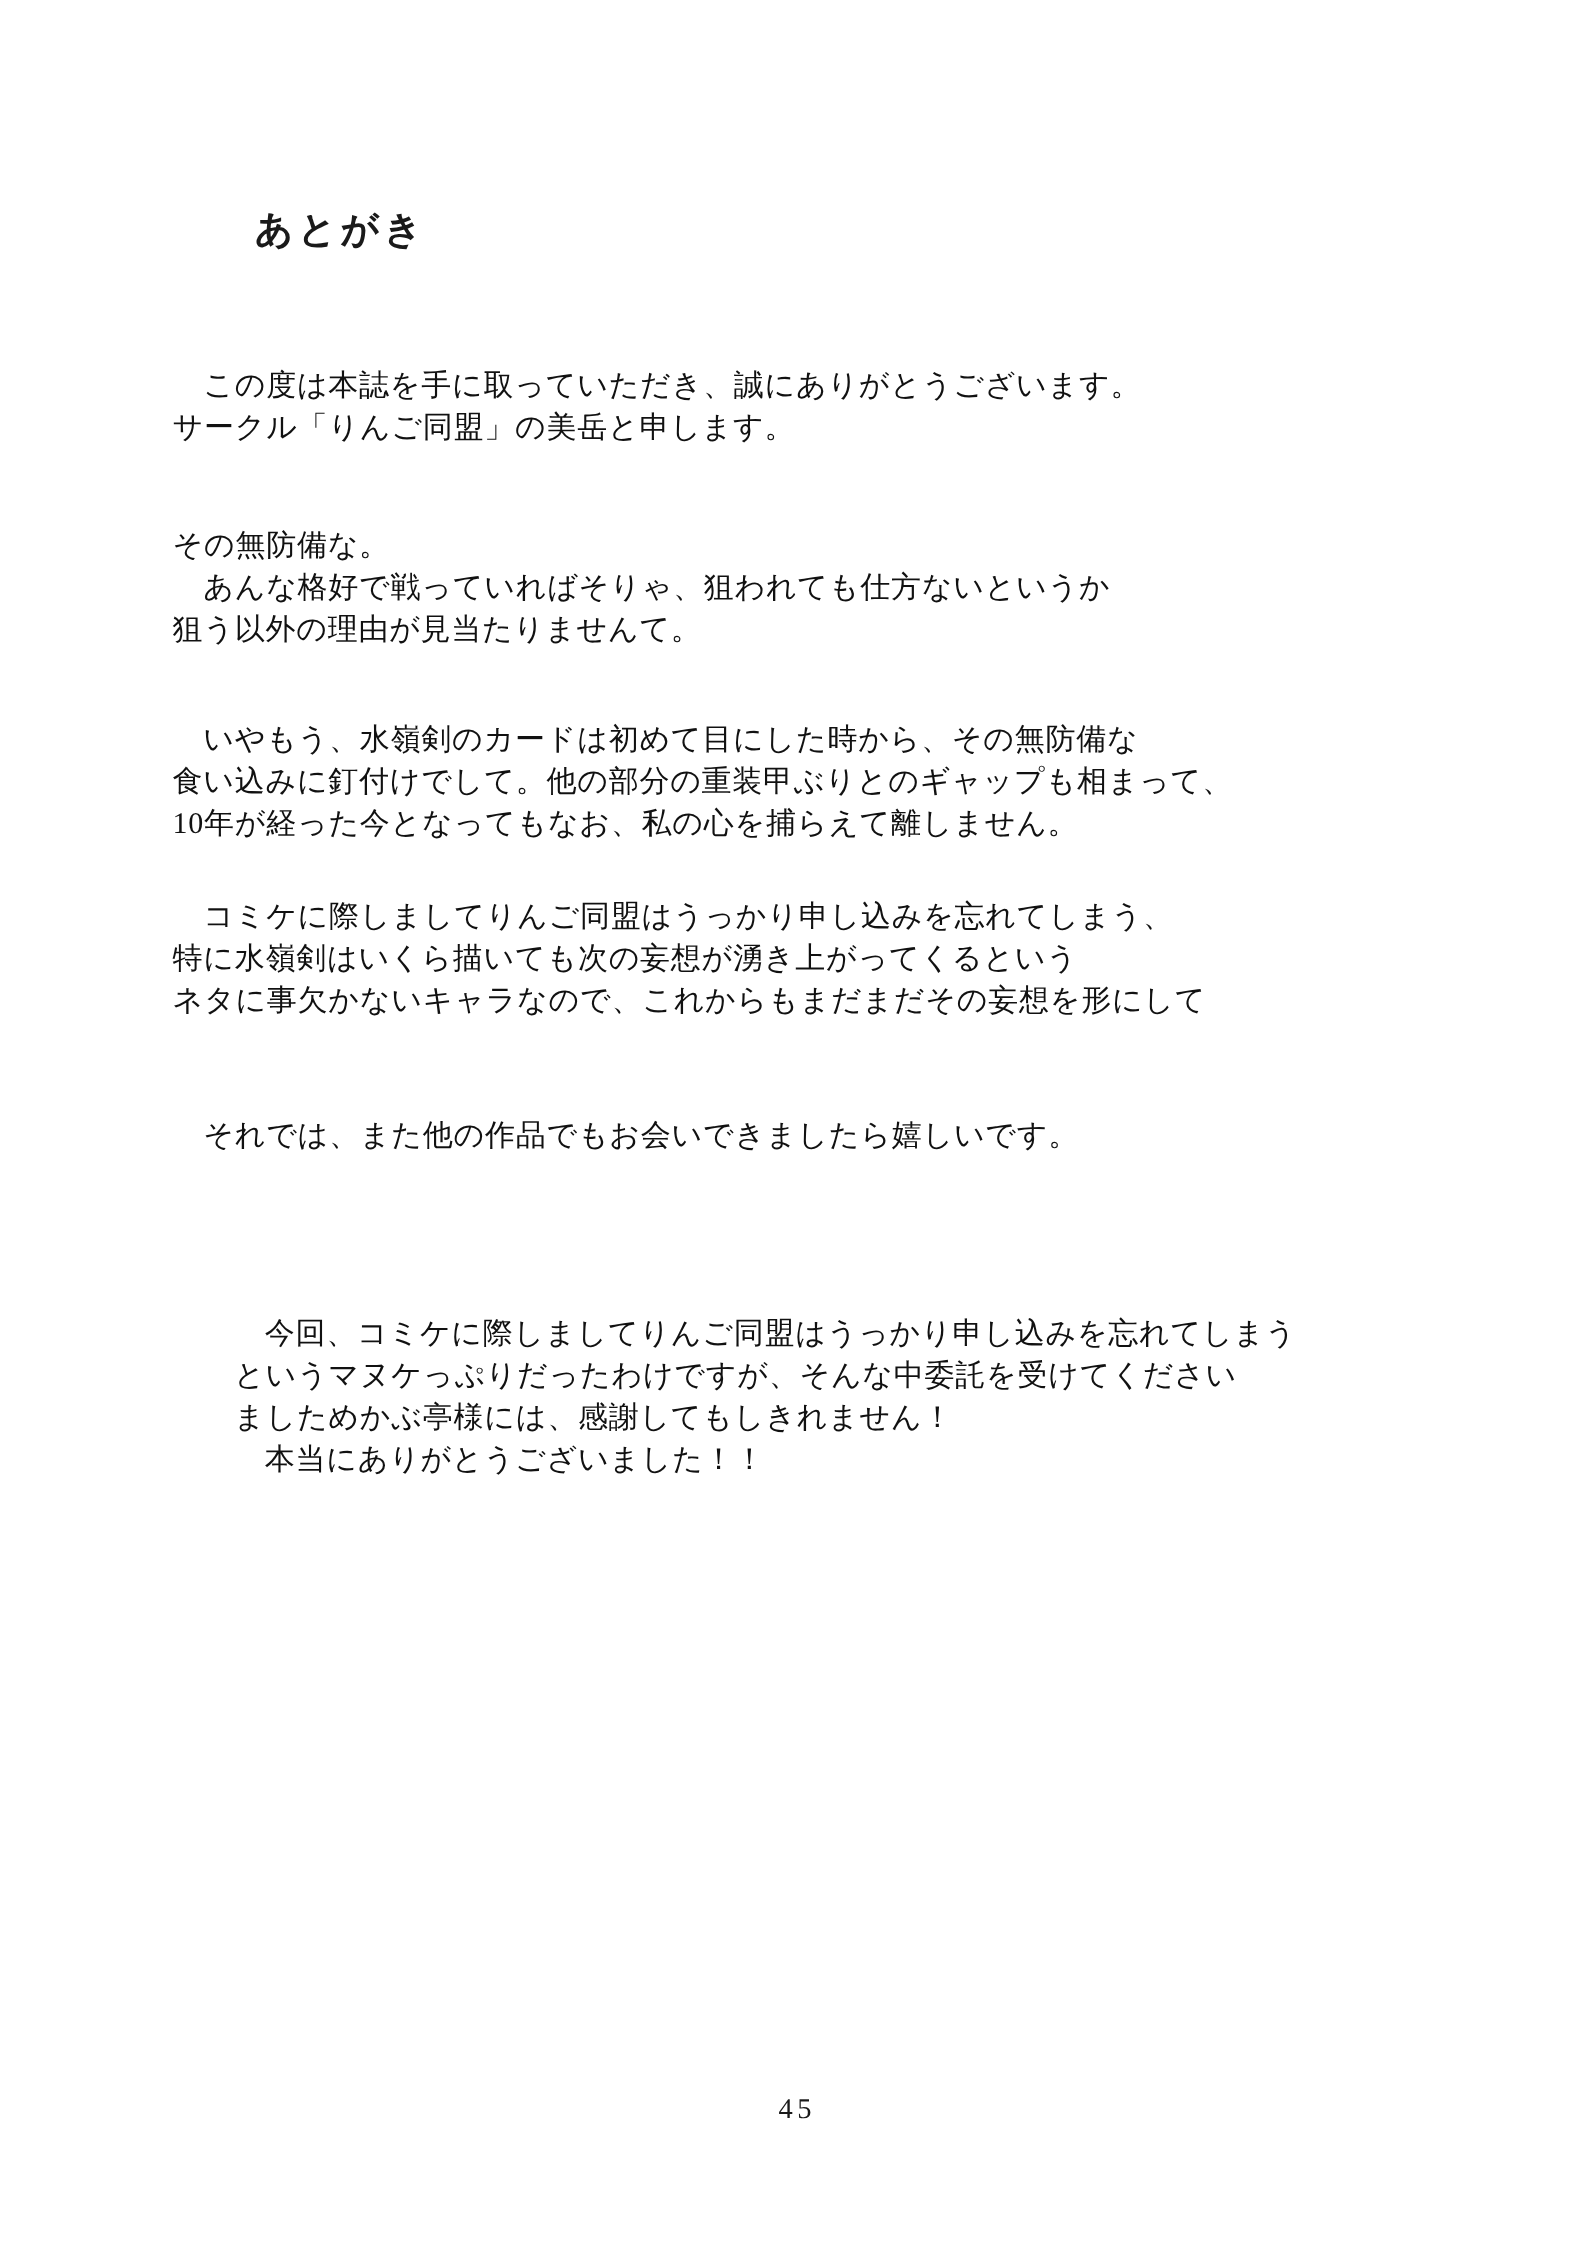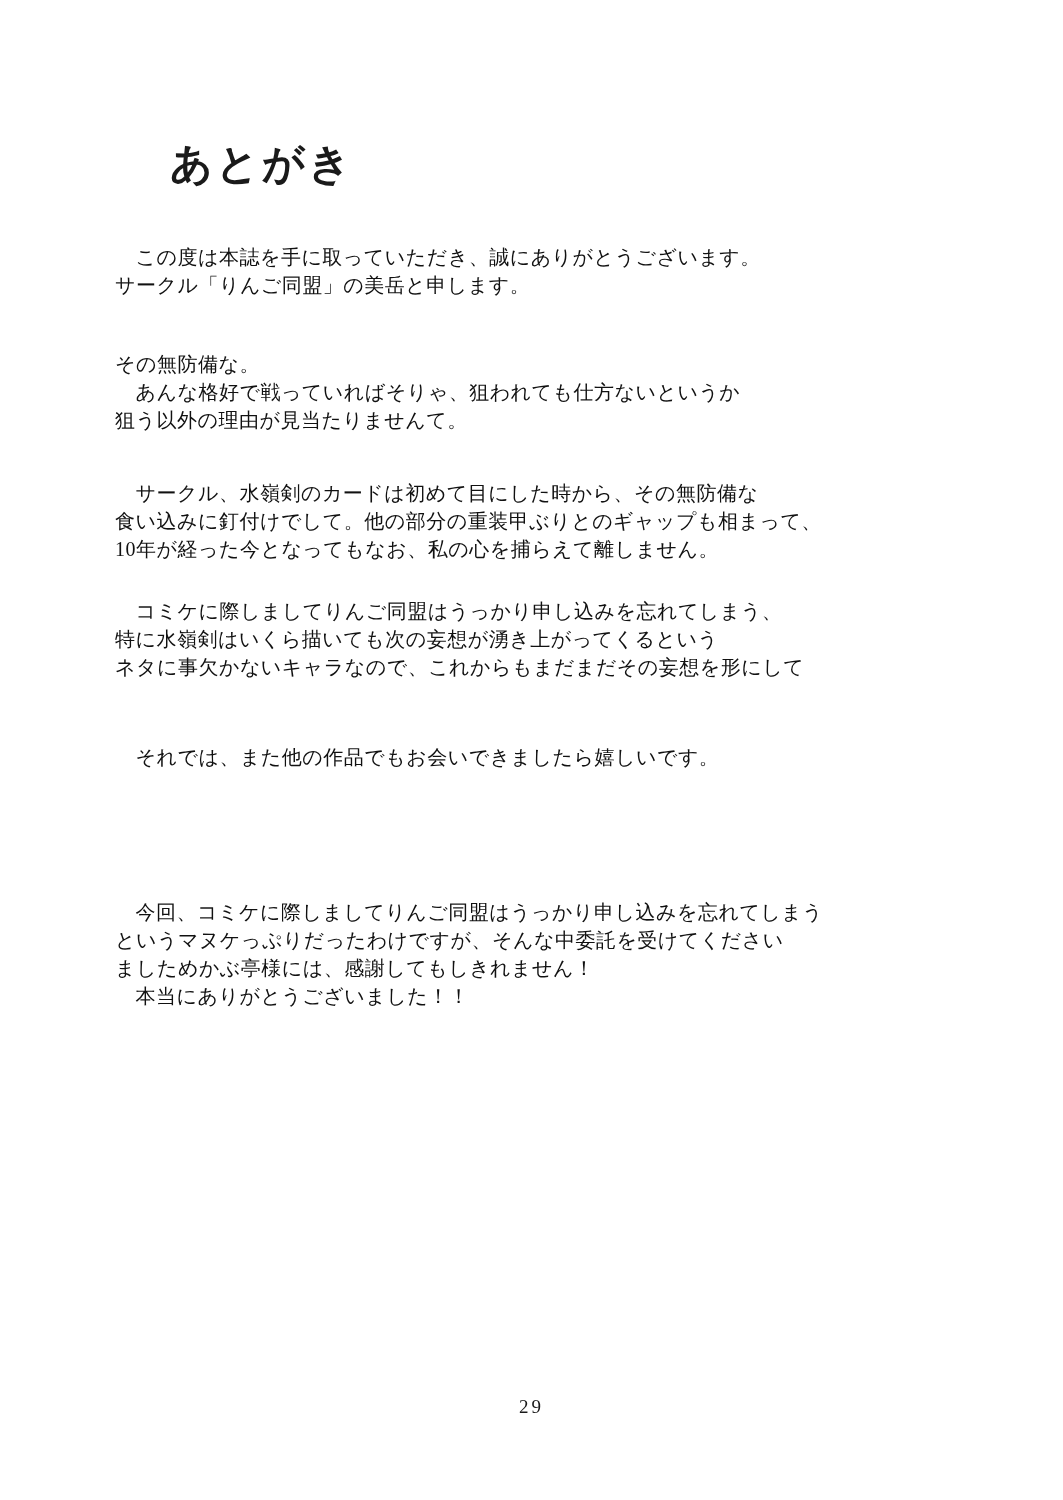--- a/index.html
+++ b/index.html
@@ -16,42 +16,42 @@
     font-family: "Liberation Serif", "DejaVu Serif", serif;
     overflow: hidden;
   }
   .title {
     position: absolute;
     top: 136px;
     left: 170px;
     margin: 0;
     font-family: "Liberation Sans", "DejaVu Sans", sans-serif;
     font-weight: 600;
-    font-size: 42px;
+    font-size: 25px;
     letter-spacing: 3px;
     color: #1a1a1a;
   }
   .para {
     position: absolute;
     left: 115px;
     width: 860px;
     margin: 0;
     font-size: 20px;
     line-height: 28px;
     letter-spacing: 0.5px;
   }
   .para .line {
     display: block;
   }
   .p1 { top: 243px; }
   .p2 { top: 350px; }
   .p3 { top: 479px; }
   .p4 { top: 597px; }
   .p5 { top: 743px; }
-  .p6 { top: 898px; }
+  .p6 { top: 875px; margin-left: 41px; }
   .page-number {
     position: absolute;
     top: 1396px;
     left: 0;
     width: 100%;
     text-align: center;
     font-size: 19px;
     letter-spacing: 3px;
     color: #1a1a1a;
   }
@@ -68,21 +68,21 @@
     <span class="line">サークル「りんご同盟」の美岳と申します。</span>
   </p>
 
   <p class="para p2">
     <span class="line">その無防備な。</span>
     <span class="line">　あんな格好で戦っていればそりゃ、狙われても仕方ないというか</span>
     <span class="line">狙う以外の理由が見当たりませんて。</span>
   </p>
 
   <p class="para p3">
-    <span class="line">　サークル、水嶺剣のカードは初めて目にした時から、その無防備な</span>
+    <span class="line">　いやもう、水嶺剣のカードは初めて目にした時から、その無防備な</span>
     <span class="line">食い込みに釘付けでして。他の部分の重装甲ぶりとのギャップも相まって、</span>
     <span class="line">10年が経った今となってもなお、私の心を捕らえて離しません。</span>
   </p>
 
   <p class="para p4">
     <span class="line">　コミケに際しましてりんご同盟はうっかり申し込みを忘れてしまう、</span>
     <span class="line">特に水嶺剣はいくら描いても次の妄想が湧き上がってくるという</span>
     <span class="line">ネタに事欠かないキャラなので、これからもまだまだその妄想を形にして</span>
   </p>
 
@@ -90,15 +90,15 @@
     <span class="line">　それでは、また他の作品でもお会いできましたら嬉しいです。</span>
   </p>
 
   <p class="para p6">
     <span class="line">　今回、コミケに際しましてりんご同盟はうっかり申し込みを忘れてしまう</span>
     <span class="line">というマヌケっぷりだったわけですが、そんな中委託を受けてください</span>
     <span class="line">ましためかぶ亭様には、感謝してもしきれません！</span>
     <span class="line">　本当にありがとうございました！！</span>
   </p>
 
-  <div class="page-number">29</div>
+  <div class="page-number">45</div>
 
 </div>
 
 </body></html>

